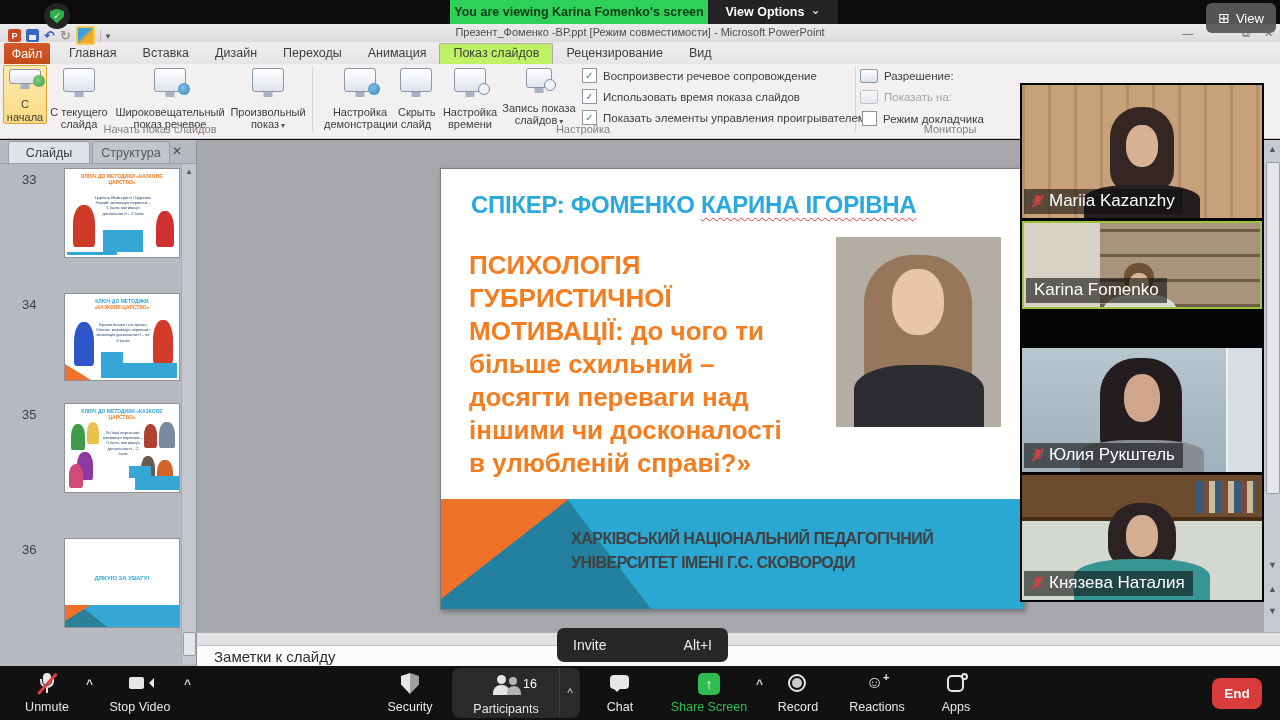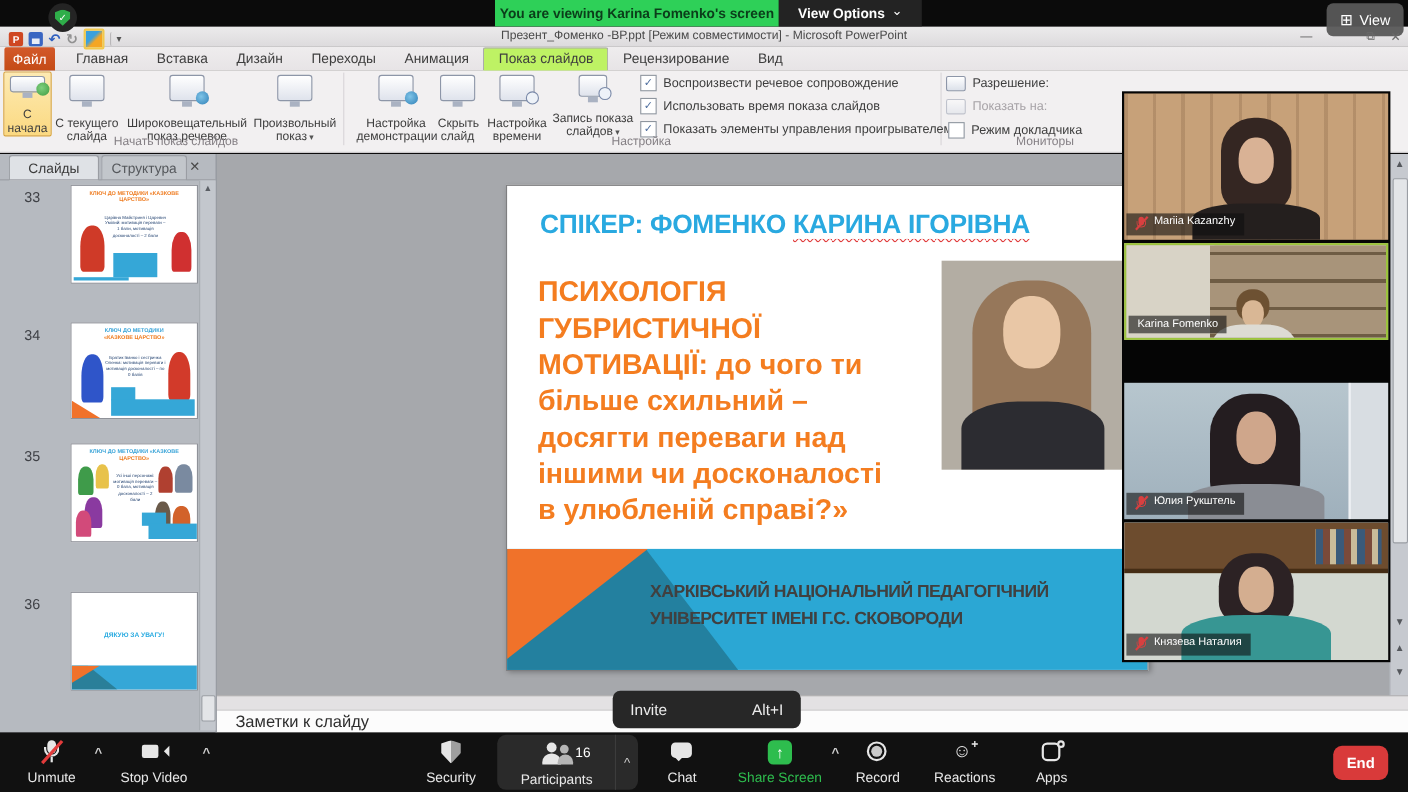--- a/index.html
+++ b/index.html
@@ -95,21 +95,21 @@
   .pscroll{left:181px;top:164px;width:14px;height:500px;background:#c3c7cd;border-left:1px solid #a7abb1;z-index:11;}
   .parrow{font-size:8px;color:#5a5e64;text-align:center;display:block;}
   .pthumb{position:absolute;left:1px;width:11px;height:22px;background:#e3e5e8;border:1px solid #9a9ea4;border-radius:2px;}
 
   
   .workspace{left:196px;top:140px;width:1084px;height:492px;background:#a6a8ac;z-index:5;}
   .mscroll{left:1263px;top:140px;width:17px;height:492px;background:#c6c9cf;border-left:1px solid #a7abb1;z-index:12;}
   .marrow{display:block;text-align:center;font-size:9px;color:#54575c;}
   .mthumb{position:absolute;left:2px;width:12px;background:#e3e5e8;border:1px solid #9a9ea4;border-radius:2px;}
   .slide{left:440px;top:168px;width:582px;height:440px;background:#fff;border:1px solid #7e7e80;
-    box-shadow:2px 2px 5px rgba(0,0,0,.3);z-index:6;margin-left:20px;}
+    box-shadow:2px 2px 5px rgba(0,0,0,.3);z-index:6;}
   .s-title{position:absolute;left:30px;top:22px;width:540px;font-size:24px;font-weight:bold;color:#29a9e0;letter-spacing:-0.3px;white-space:nowrap;}
   .s-title .wavy{text-decoration:underline;text-decoration-style:wavy;text-decoration-color:#e03a3a;
     text-decoration-thickness:1px;text-underline-offset:4px;}
   .s-body{position:absolute;left:28px;top:80px;width:400px;font-size:26px;font-weight:bold;color:#f47d20;
     line-height:1.27;white-space:pre-line;}
   .s-photo{position:absolute;left:395px;top:68px;width:165px;height:190px;background:#b3ada3;overflow:hidden;}
   .s-photo .hair{position:absolute;left:28px;top:18px;width:108px;height:150px;background:#96775a;border-radius:48px 48px 30px 30px;}
   .s-photo .face{position:absolute;left:56px;top:32px;width:52px;height:66px;background:#e9c7a6;border-radius:46%;}
   .s-photo .torso{position:absolute;left:18px;top:128px;width:130px;height:62px;background:#2c2c31;border-radius:40% 40% 0 0;}
   .s-footer{position:absolute;left:0;top:330px;width:582px;height:110px;background:#2ba7d4;overflow:hidden;}
@@ -126,22 +126,22 @@
     font-size:15px;color:#2e2e2e;display:flex;align-items:center;padding-left:18px;box-sizing:border-box;}
 
   
   .invite{left:557px;top:628px;width:171px;height:34px;background:#272727;border-radius:7px;z-index:65;
     color:#ececec;font-size:14px;display:flex;align-items:center;justify-content:space-between;padding:0 16px;box-sizing:border-box;}
 
   
   .vpanel{left:1020px;top:83px;width:244px;height:519px;background:#050505;z-index:50;}
   .tile{position:absolute;left:2px;width:240px;overflow:hidden;box-sizing:border-box;background:#222;}
   .tile.active{border:2px solid #9cc43d;}
-  .nlabel{position:absolute;left:2px;bottom:4px;background:rgba(15,15,15,.6);color:#fff;font-size:10px;
-    padding:2px 8px 3px;display:flex;gap:6px;z-index:3;}
+  .nlabel{position:absolute;left:2px;bottom:4px;background:rgba(15,15,15,.6);color:#fff;font-size:17px;
+    padding:2px 8px 3px;display:flex;gap:6px;align-items:center;z-index:3;}
   .mutedmic{position:relative;width:11px;height:15px;display:inline-block;}
   .mm-body{position:absolute;left:3px;top:1px;width:5px;height:8px;background:#d84040;border-radius:3px;}
   .mm-arc{position:absolute;left:1px;top:5px;width:9px;height:6px;border:1.5px solid #d84040;border-top:none;
     border-radius:0 0 6px 6px;box-sizing:border-box;}
   .mm-slash{position:absolute;left:5px;top:-1px;width:2px;height:16px;background:#d84040;transform:rotate(42deg);}
   .pers{position:absolute;z-index:2;}
   
   .sc1{background:#c7a179;}
   .sc1 .folds{position:absolute;inset:0;background:repeating-linear-gradient(90deg,rgba(60,30,10,.14) 0 3px,transparent 3px 26px);}
   .sc1 .hair{left:88px;top:22px;width:64px;height:86px;background:#342622;border-radius:30px 30px 22px 22px;}

